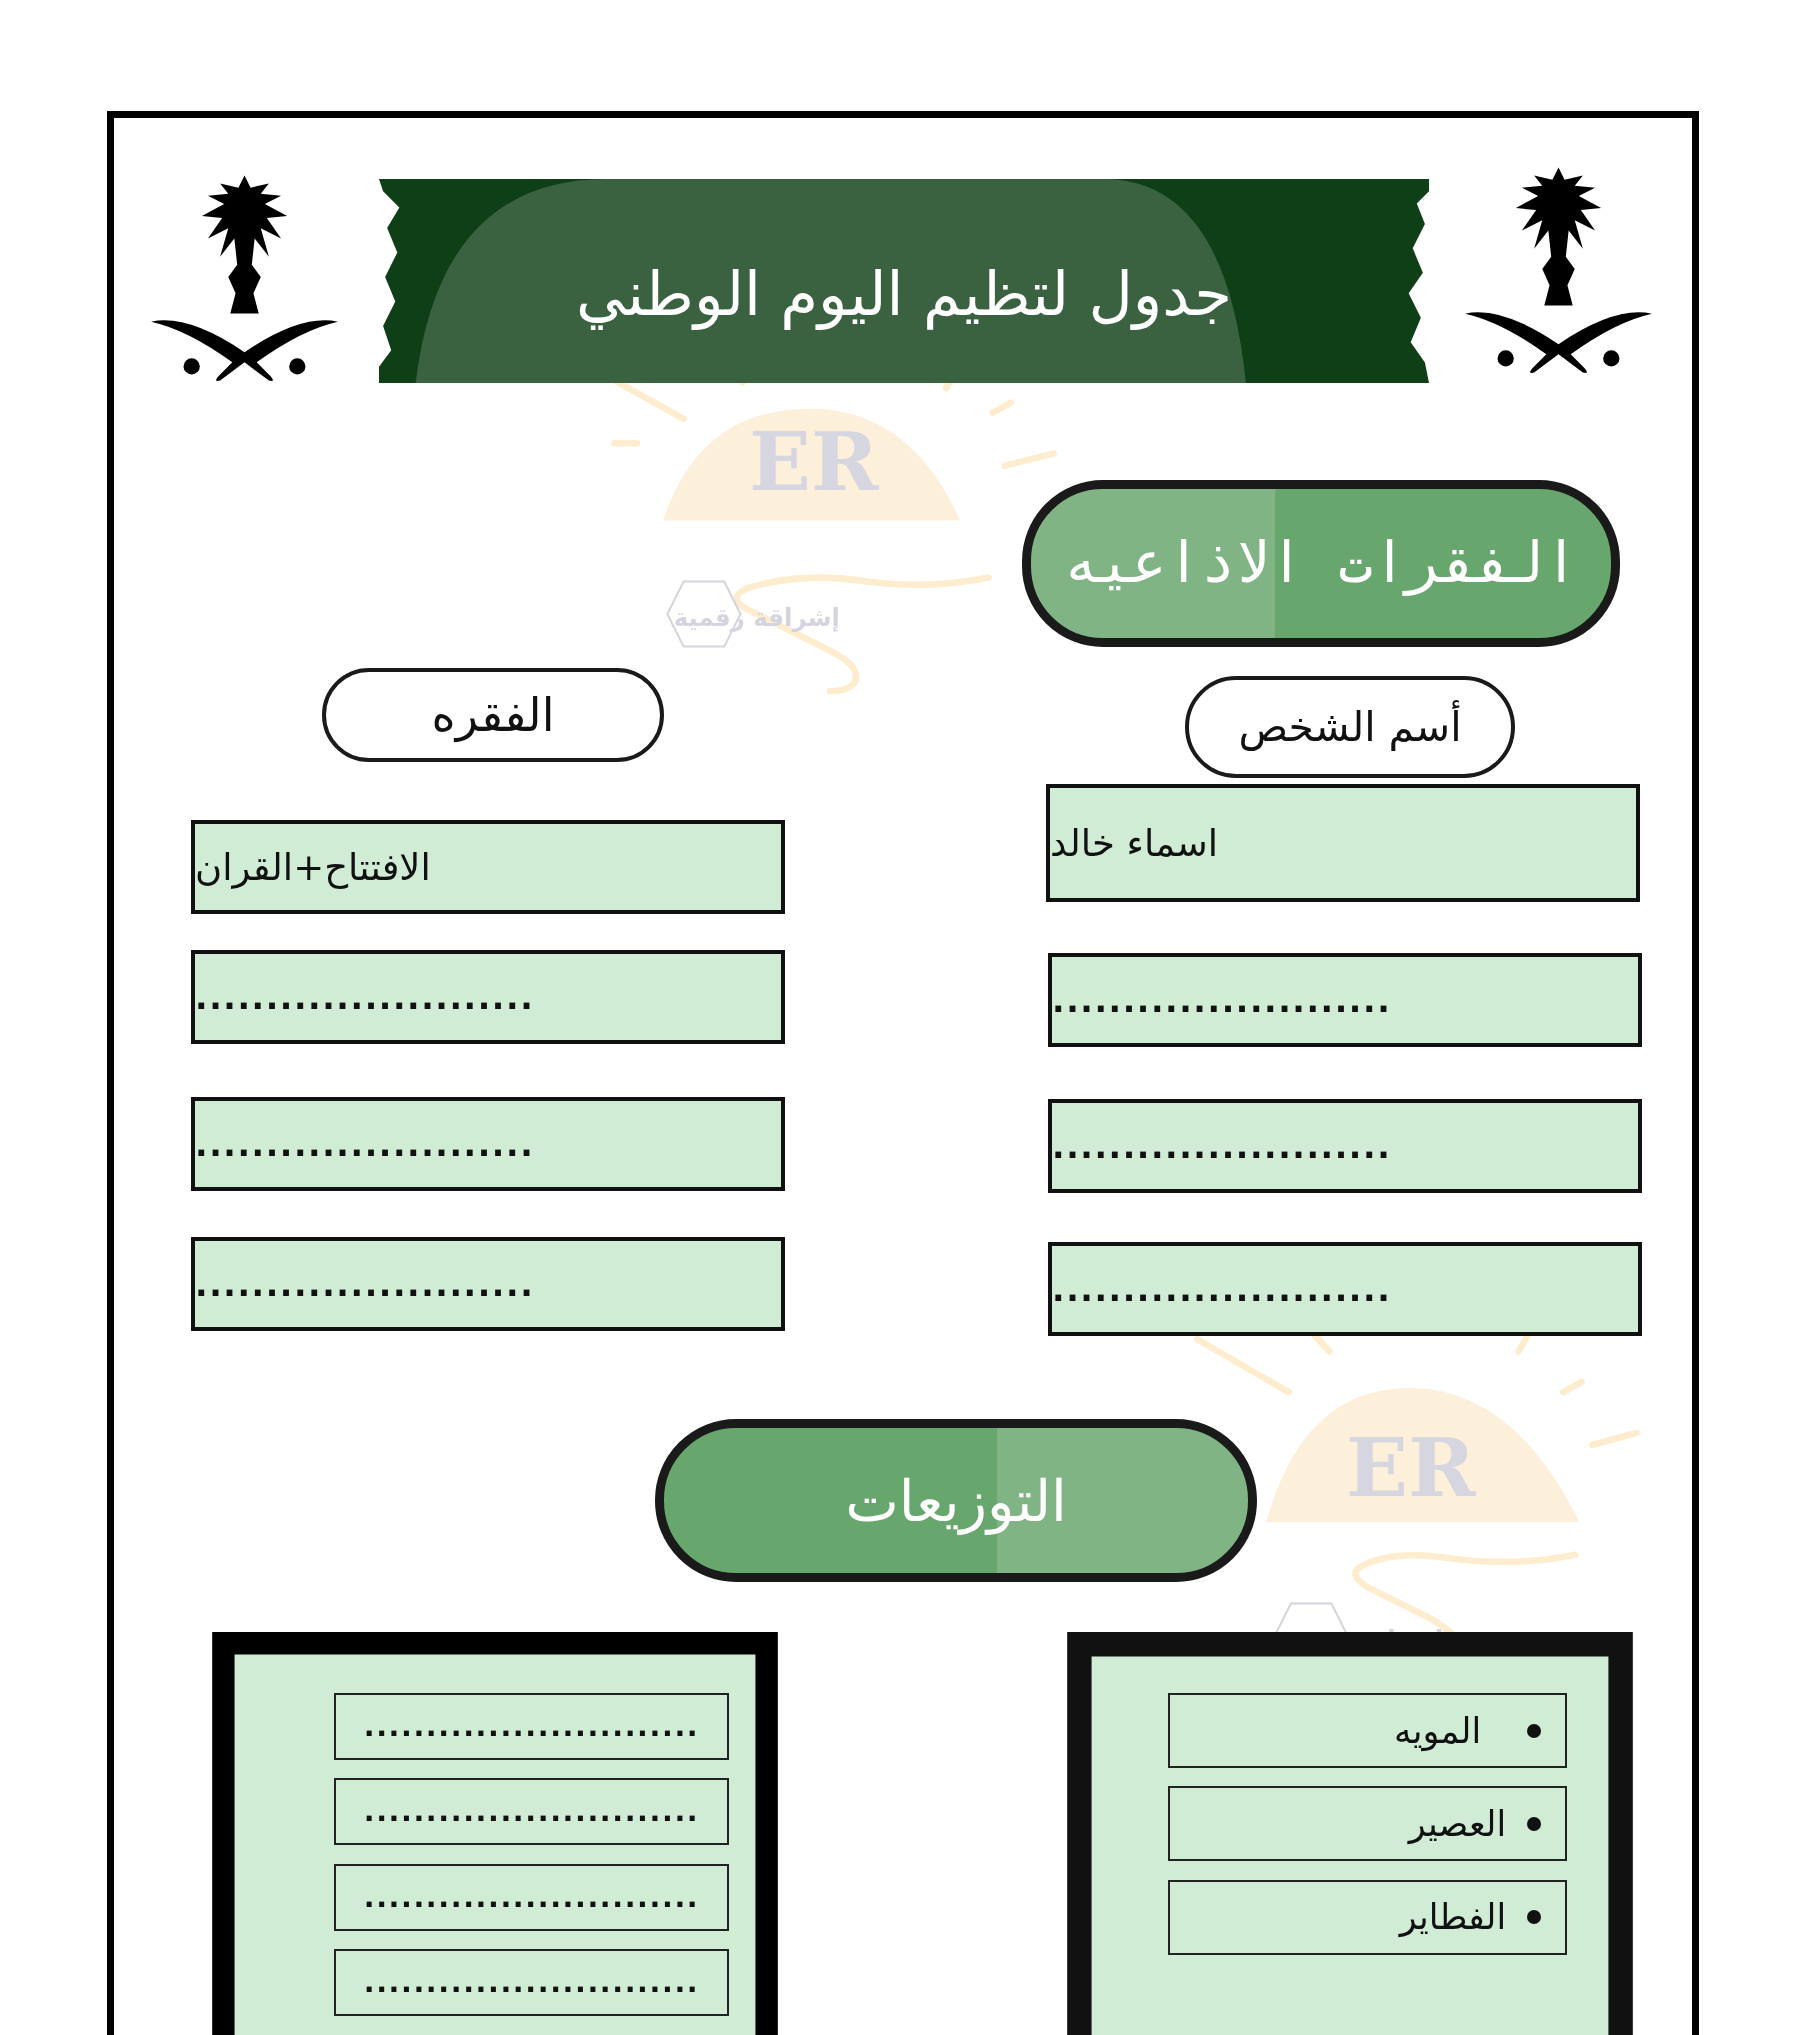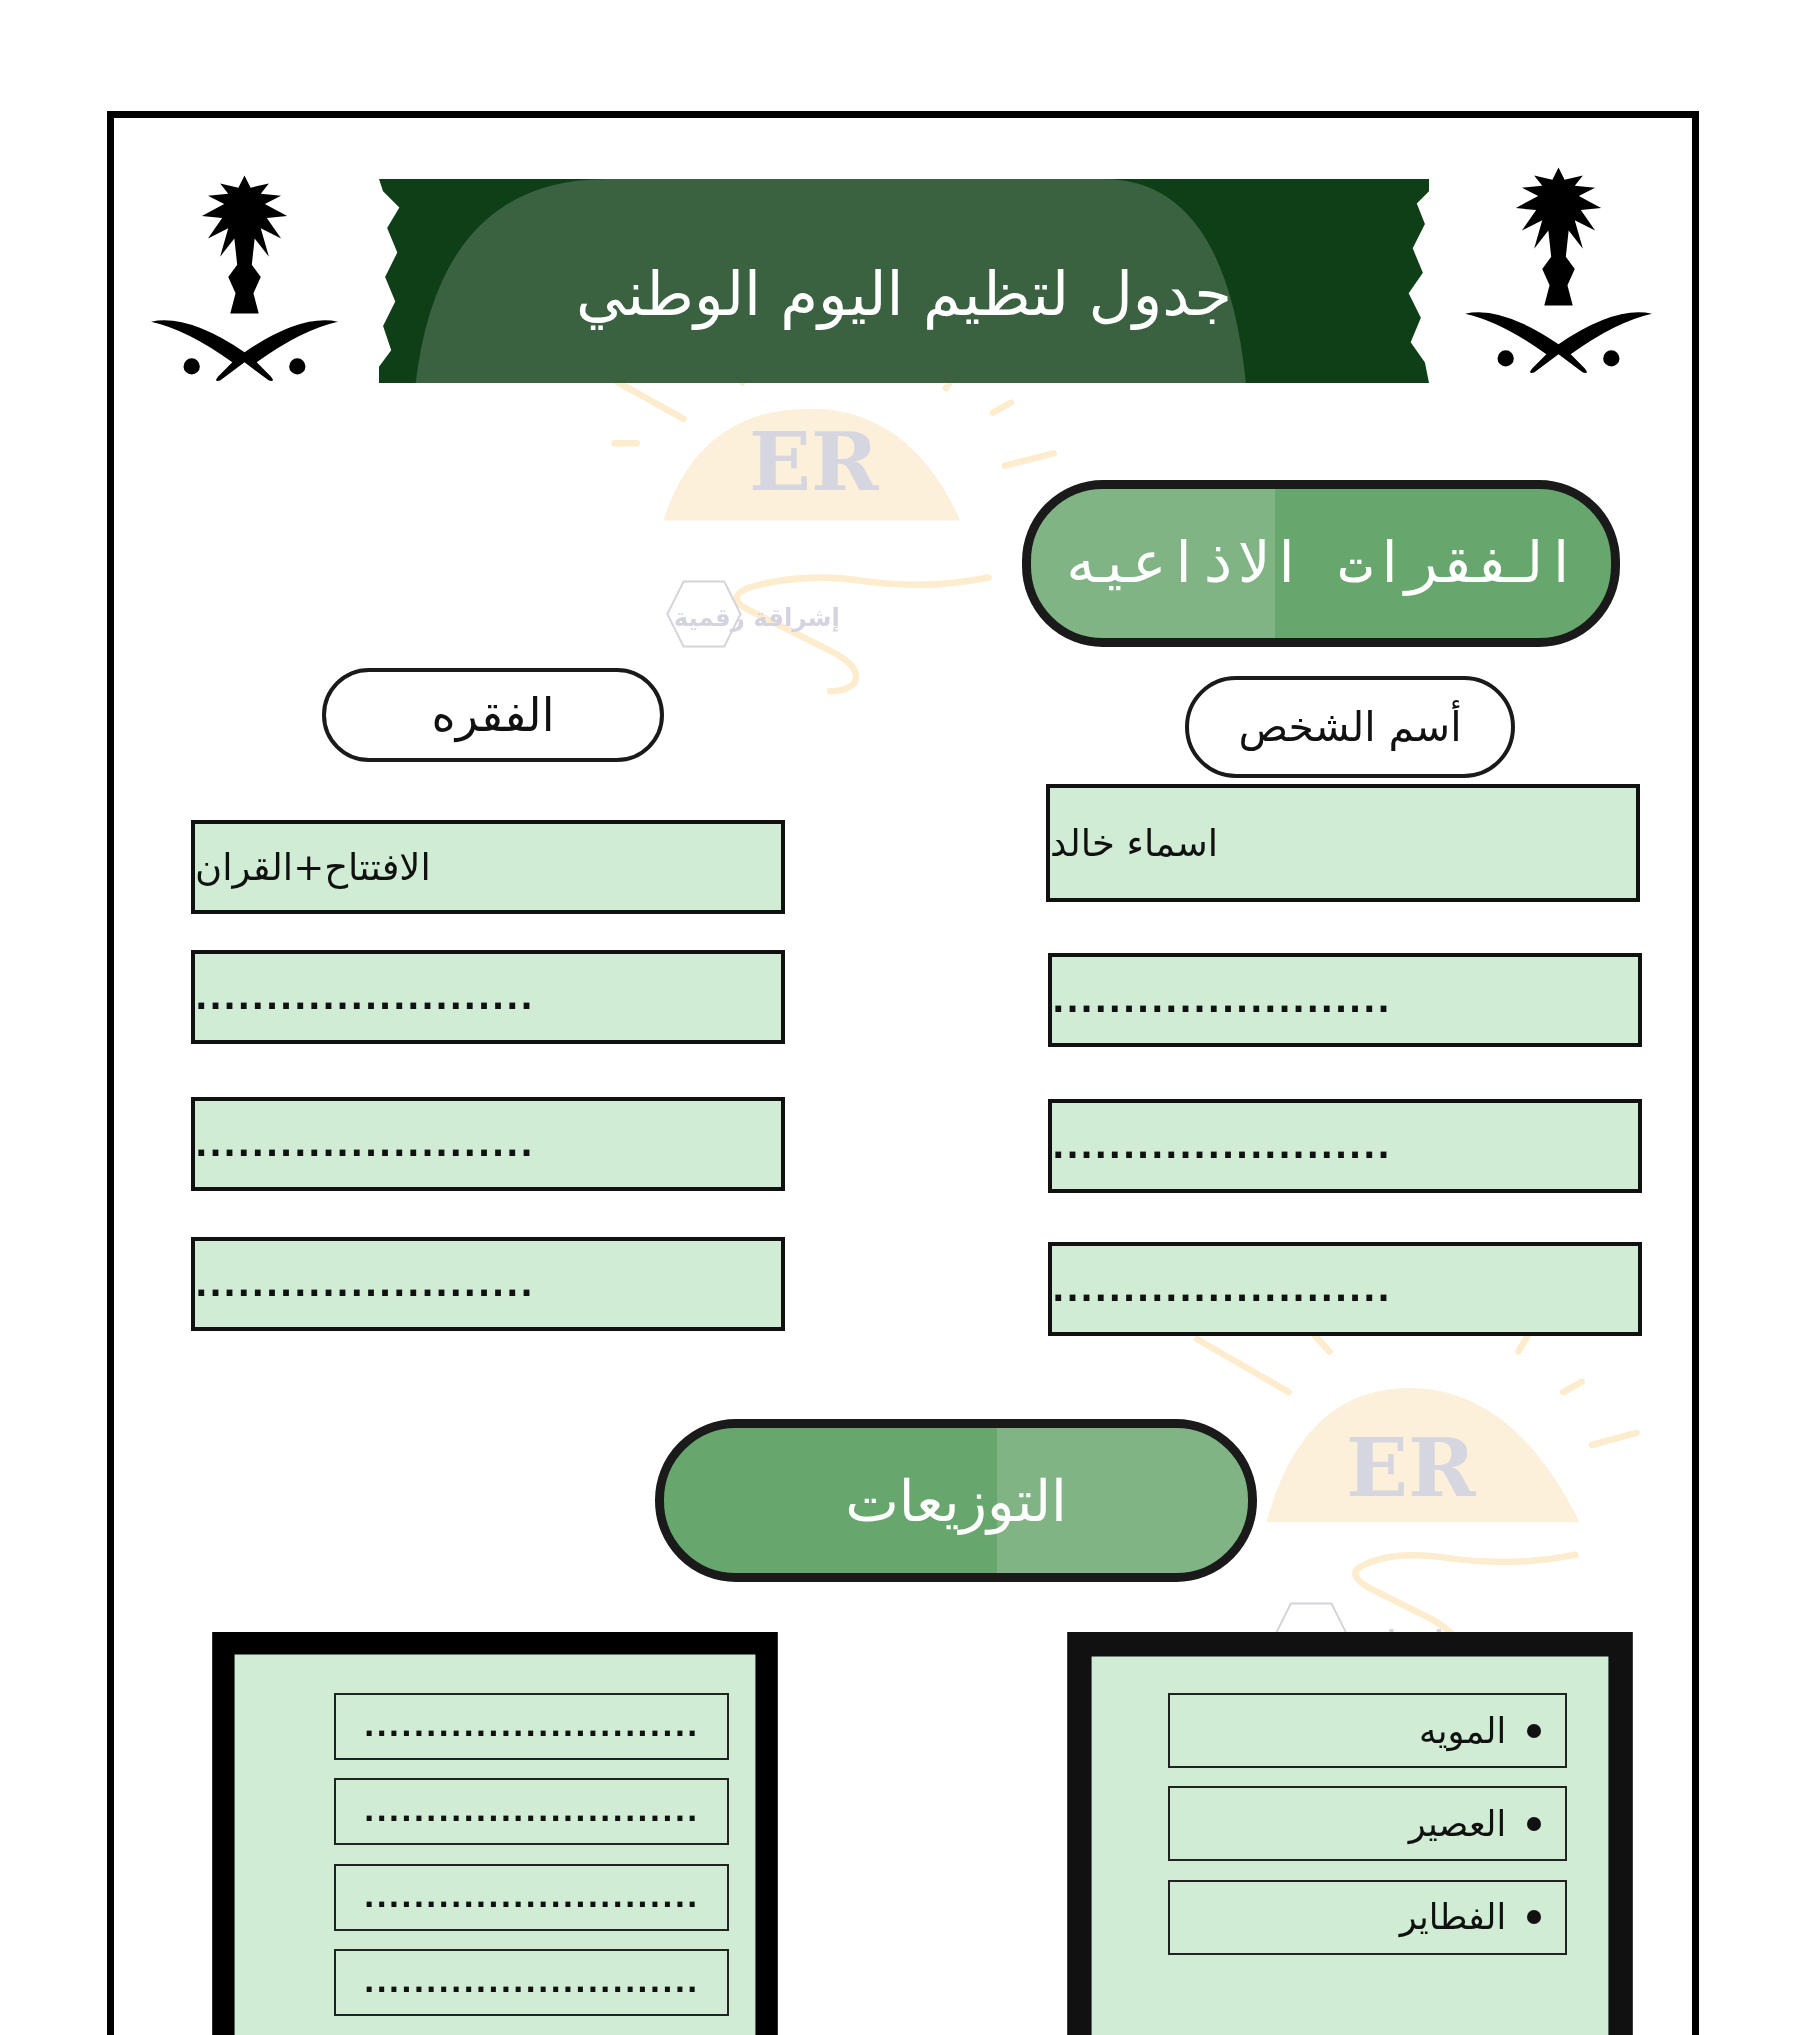--- a/index.html
+++ b/index.html
@@ -127,21 +127,21 @@
 <div class="abs pill pill-green2" style="left:655px;top:1419px;width:602px;height:163px;font-size:57px;font-family:Liberation Serif, serif;">
   <span>التوزيعات</span>
 </div>
 
 <svg class="abs shield" style="left:1067px;top:1632px;" viewBox="0 0 1390 1730">
   <path d="M0 0 L1390 0 L1390 1510 L695 1730 L0 1510 Z" fill="#111"></path>
   <path d="M60 60 L1330 60 L1330 1475 L695 1665 L60 1475 Z" fill="#d0ecd5"></path>
 </svg>
 
 <div class="abs" style="left:1168px;top:1693px;width:399px;">
-  <div class="item-box" style="height:75px;margin-bottom:18.3px;">
+  <div class="item-box" style="height:75px;margin-bottom:18.3px;gap:25px;">
     <span class="bullet"></span>
     <span>المويه</span>
   </div>
   <div class="item-box" style="height:75px;margin-bottom:18.3px;">
     <span class="bullet"></span>
     <span>العصير</span>
   </div>
   <div class="item-box" style="height:75px;margin-bottom:18.3px;">
     <span class="bullet"></span>
     <span>الفطاير</span>

